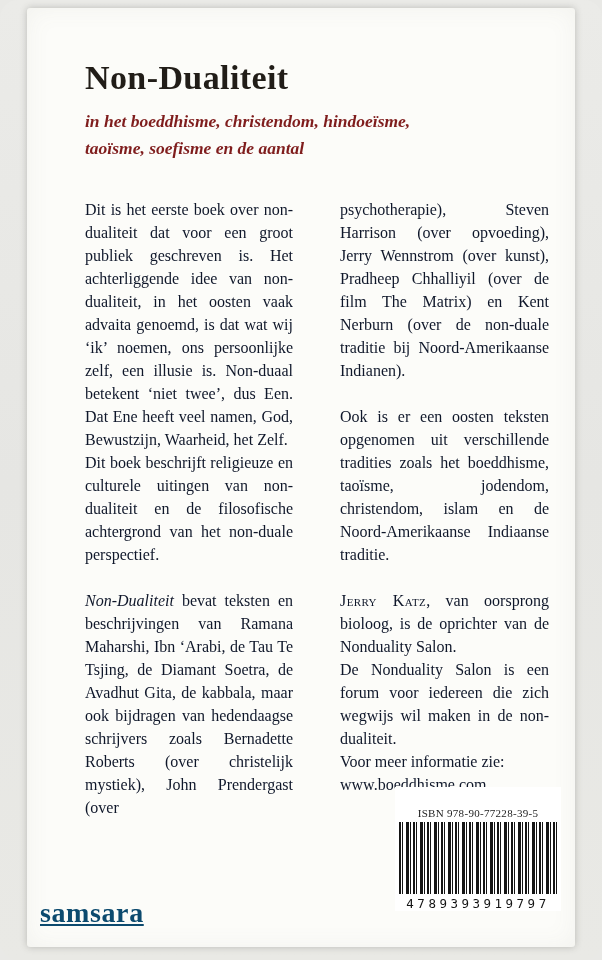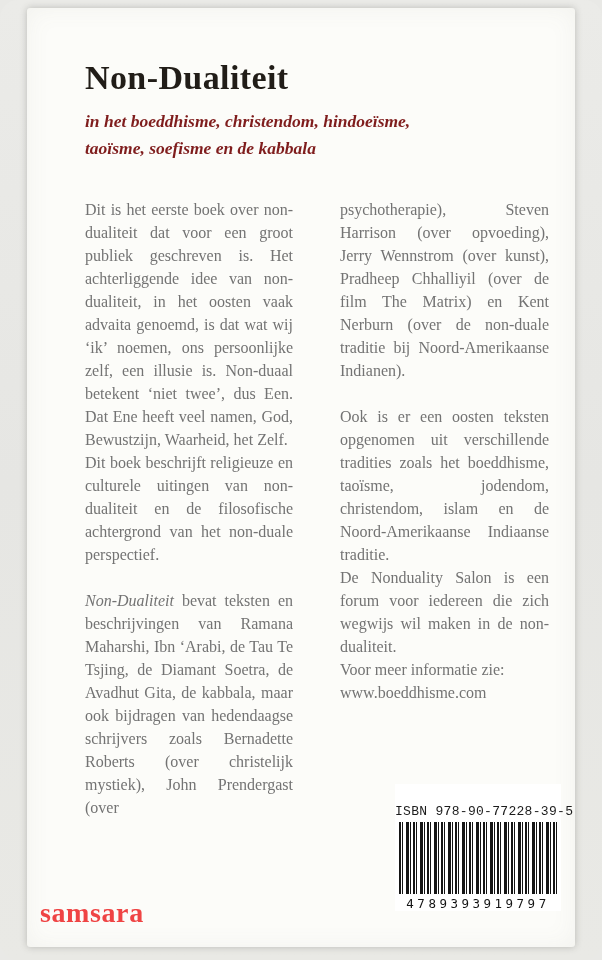--- a/index.html
+++ b/index.html
@@ -54,56 +54,57 @@
     margin: 36px 26px 0 58px;
     gap: 47px;
   }
 
   .col {
     font-size: 16px;
     line-height: 23px;
     text-align: justify;
     hyphens: auto;
     -webkit-hyphens: auto;
-    color: #737373;
+    color: #0f172a;
   }
 
   .col.left  { width: 208px; }
   .col.right { width: 209px; }
 
   .col p { margin: 0; }
   .col p.gap-before { margin-top: 23px; }
 
   .smallcaps {
     font-variant: small-caps;
     letter-spacing: 0.4px;
   }
 
   .publisher {
     position: absolute;
     left: 13px;
     bottom: 18px;
     font-size: 28px;
     font-weight: 600;
     letter-spacing: 0.6px;
-    color: #ef4444;
+    color: #0c4a6e;
+    text-decoration: underline;
   }
 
   .barcode-block {
     position: absolute;
     right: 14px;
     bottom: 36px;
     width: 166px;
     text-align: center;
     background: #fff;
   }
 
   .isbn-label {
-    font-family: Liberation Mono, monospace;
-    font-size: 13px;
+    font-family: Liberation Serif, serif;
+    font-size: 11px;
     letter-spacing: 0.3px;
     color: #1c1c1c;
     margin-bottom: 3px;
     white-space: nowrap;
     margin-top: 20px;
   }
 
   .bars {
     height: 72px;
     width: 158px;
@@ -127,34 +128,35 @@
 </head>
 <body>
 
 <div class="photo-bg">
   <div class="cover">
 
     <h1 class="title">Non-Dualiteit</h1>
 
     <div class="subtitle">
       <div>in het boeddhisme, christendom, hindoeïsme,</div>
-      <div>taoïsme, soefisme en de kabbala</div>
+      <div>taoïsme, soefisme en de aantal</div>
     </div>
 
     <div class="columns">
 
       <div class="col left">
         <p>Dit is het eerste boek over non-dualiteit dat voor een groot publiek geschreven is. Het achterliggende idee van non-dualiteit, in het oosten vaak advaita genoemd, is dat wat wij ‘ik’ noemen, ons persoonlijke zelf, een illusie is. Non-duaal betekent ‘niet twee’, dus Een. Dat Ene heeft veel namen, God, Bewustzijn, Waarheid, het Zelf.</p>
         <p>Dit boek beschrijft religieuze en culturele uitingen van non-dualiteit en de filosofische achtergrond van het non-duale perspectief.</p>
         <p class="gap-before"><em>Non-Dualiteit</em><span> bevat teksten en beschrijvingen van Ramana Maharshi, Ibn ‘Arabi, de Tau Te Tsjing, de Diamant Soetra, de Avadhut Gita, de kabbala, maar ook bijdragen van hedendaagse schrijvers zoals Bernadette Roberts (over christelijk mystiek), John Prendergast (over</span></p>
       </div>
 
       <div class="col right">
         <p>psychotherapie), Steven Harrison (over opvoeding), Jerry Wennstrom (over kunst), Pradheep Chhalliyil (over de film The Matrix) en Kent Nerburn (over de non-duale traditie bij Noord-Amerikaanse Indianen).</p>
         <p class="gap-before">Ook is er een oosten teksten opgenomen uit verschillende tradities zoals het boeddhisme, taoïsme, jodendom, christendom, islam en de Noord-Amerikaanse Indiaanse traditie.</p>
+        <p class="gap-before"><span class="smallcaps">Jerry Katz</span><span>, van oorsprong bioloog, is de oprichter van de Nonduality Salon.</span></p>
         <p>De Nonduality Salon is een forum voor iedereen die zich wegwijs wil maken in de non-dualiteit.</p>
         <p>Voor meer informatie zie:</p>
         <p>www.boeddhisme.com</p>
       </div>
 
     </div>
 
     <div class="publisher">samsara</div>
 
     <div class="barcode-block">

